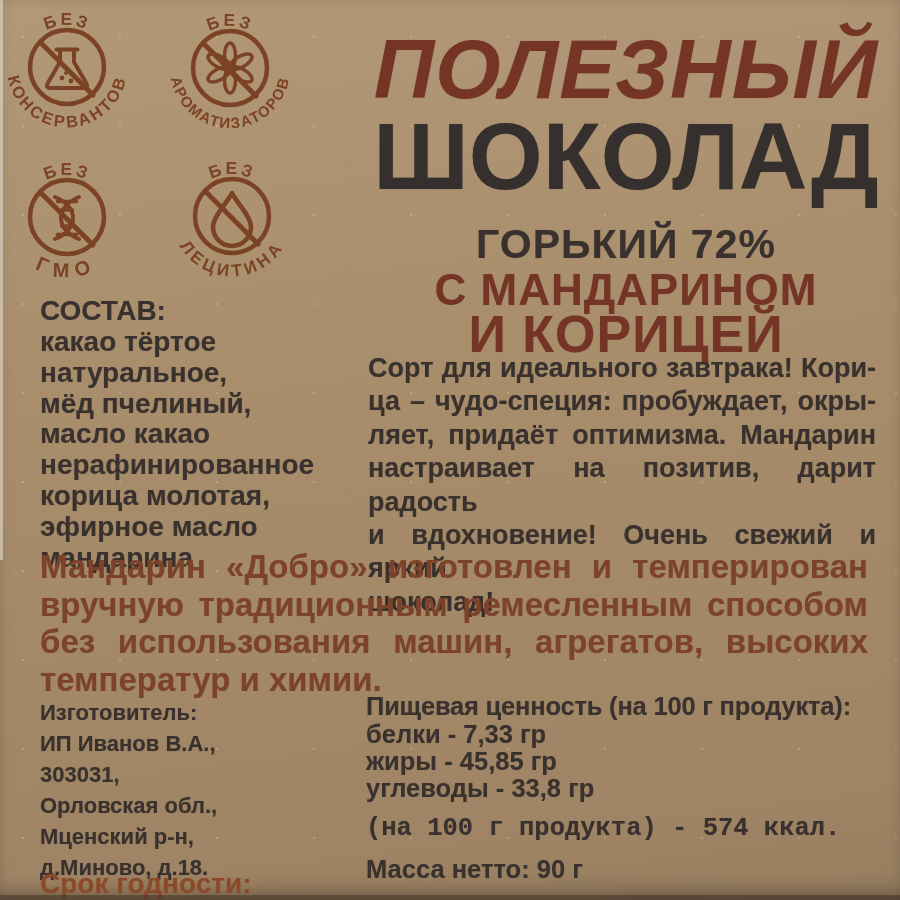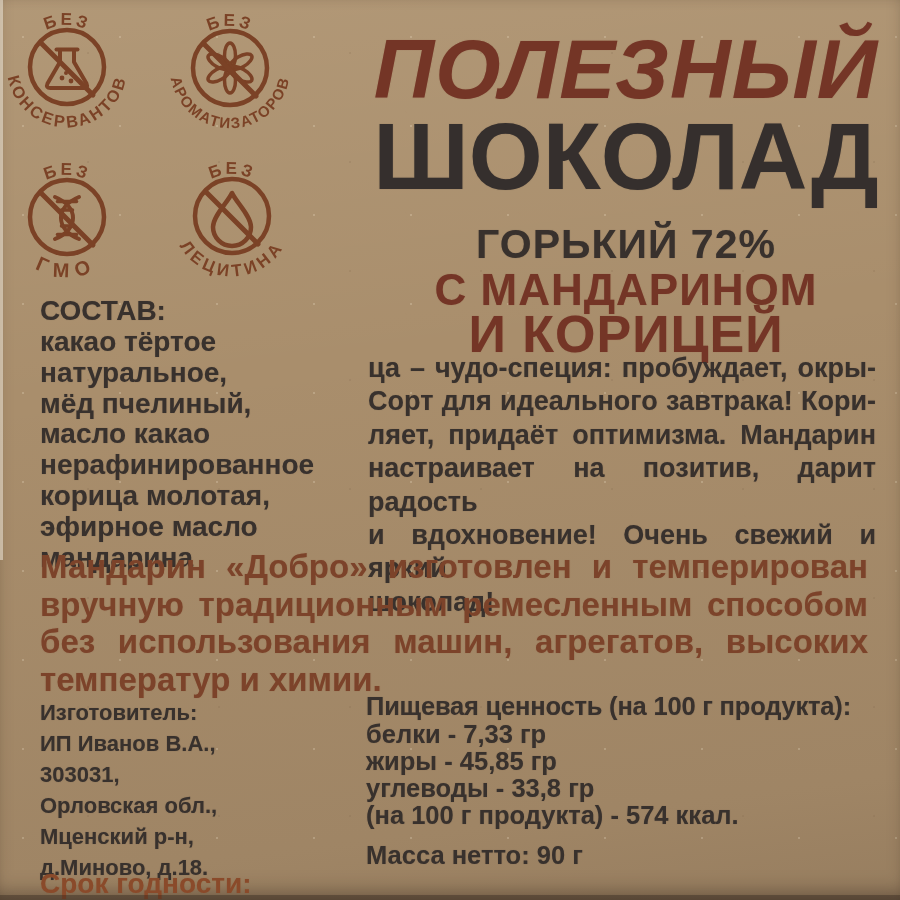--- a/index.html
+++ b/index.html
@@ -160,22 +160,22 @@
     <div class="cline">натуральное,</div>
     <div class="cline">мёд пчелиный,</div>
     <div class="cline">масло какао</div>
     <div class="cline">нерафинированное</div>
     <div class="cline">корица молотая,</div>
     <div class="cline">эфирное масло</div>
     <div class="cline">мандарина</div>
   </div>
 
   <div class="abs descr ink">
+    <div class="jline">Сорт для идеального завтрака! Кори-</div>
     <div class="jline">ца – чудо-специя: пробуждает, окры-</div>
-    <div class="jline">Сорт для идеального завтрака! Кори-</div>
     <div class="jline">ляет, придаёт оптимизма. Мандарин</div>
     <div class="jline">настраивает на позитив, дарит радость</div>
     <div class="jline">и вдохновение! Очень свежий и яркий</div>
     <div class="lline">шоколад!</div>
   </div>
 
   <div class="abs band band-brick">
     <div class="jline">Мандарин «Добро» изготовлен и темперирован</div>
     <div class="jline">вручную традиционным ремесленным способом</div>
     <div class="jline">без использования машин, агрегатов, высоких</div>
@@ -191,16 +191,16 @@
     <div>д.Миново, д.18.</div>
   </div>
 
   <div class="abs shelf">Срок годности:</div>
 
   <div class="abs nutrition ink">
     <div class="nhdr">Пищевая ценность (на 100 г продукта):</div>
     <div class="nrow">белки - 7,33 гр</div>
     <div class="nrow">жиры - 45,85 гр</div>
     <div class="nrow">углеводы - 33,8 гр</div>
-    <div class="energy" style="margin-top:0;">(на 100 г продукта) - 574 ккал.</div>
+    <div class="energy" style="margin-top:14px;font-family:Liberation Mono, monospace;">(на 100 г продукта) - 574 ккал.</div>
     <div class="net">Масса нетто: 90 г</div>
   </div>
 </div>
 
 </body></html>

